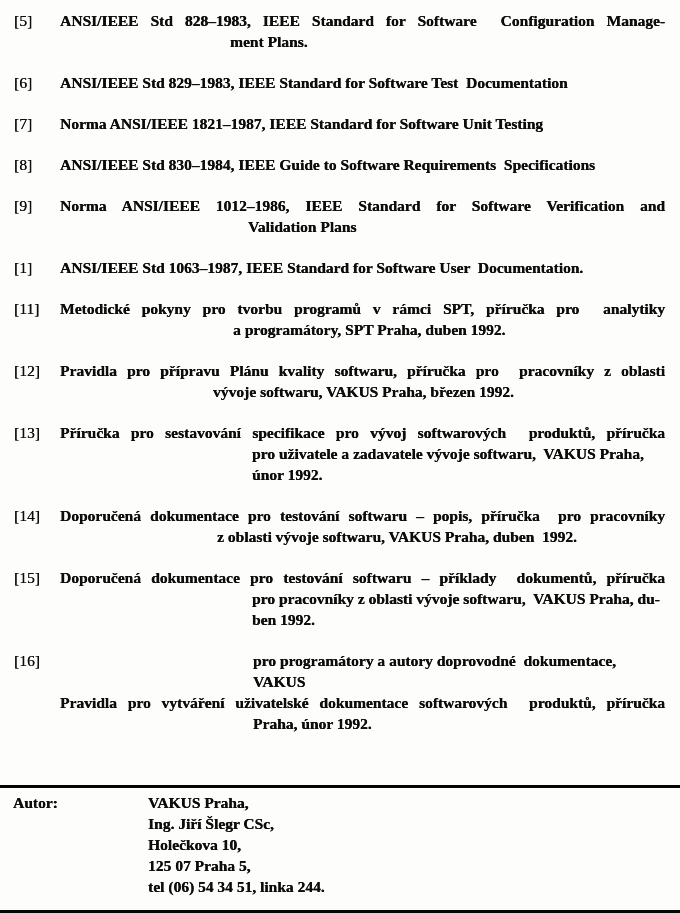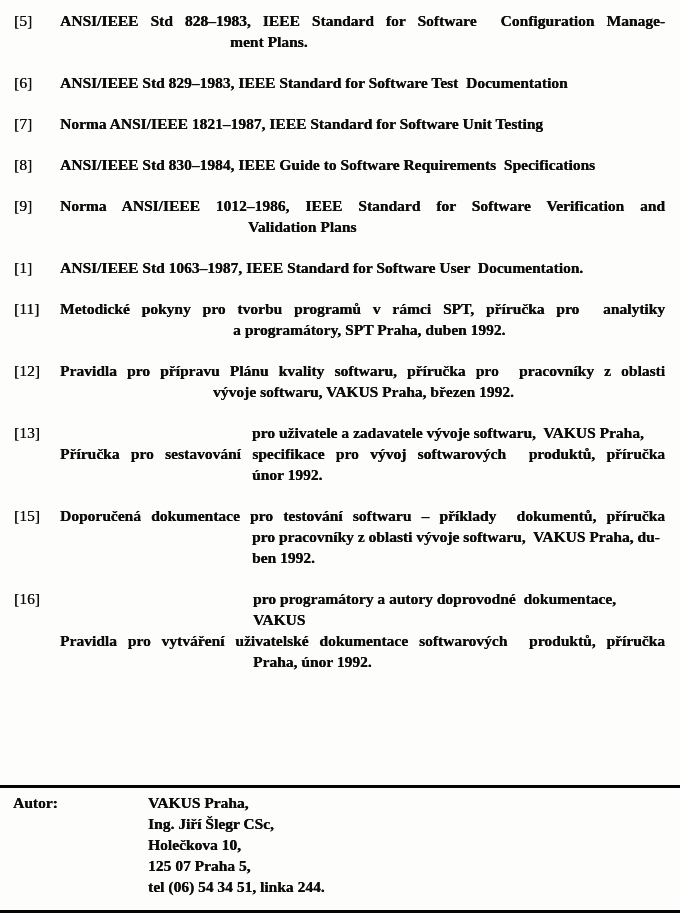--- a/index.html
+++ b/index.html
@@ -133,26 +133,33 @@
       <span class="refnum">[12]</span>
       <div class="reftext">
         <div class="line full">Pravidla pro přípravu Plánu kvality softwaru, příručka pro  pracovníky z oblasti</div>
         <div class="line" style="padding-left:153px">vývoje softwaru, VAKUS Praha, březen 1992.</div>
       </div>
     </div>
 
     <div class="ref">
       <span class="refnum">[13]</span>
       <div class="reftext">
+        <div class="line full">Příručka pro sestavování specifikace pro vývoj softwarových  produktů, příručka</div>
         <div class="line" style="padding-left:192px">pro uživatele a zadavatele vývoje softwaru,  VAKUS Praha,</div>
-        <div class="line full">Příručka pro sestavování specifikace pro vývoj softwarových  produktů, příručka</div>
         <div class="line" style="padding-left:192px">únor 1992.</div>
       </div>
     </div>
 
+    <div class="ref">
+      <span class="refnum">[14]</span>
+      <div class="reftext">
+        <div class="line full">Doporučená dokumentace pro testování softwaru – popis, příručka  pro pracovníky</div>
+        <div class="line" style="padding-left:157px">z oblasti vývoje softwaru, VAKUS Praha, duben  1992.</div>
+      </div>
+    </div>
 
     <div class="ref">
       <span class="refnum">[15]</span>
       <div class="reftext">
         <div class="line full">Doporučená dokumentace pro testování softwaru – příklady  dokumentů, příručka</div>
         <div class="line" style="padding-left:192px">pro pracovníky z oblasti vývoje softwaru,  VAKUS Praha, du-</div>
         <div class="line" style="padding-left:192px">ben 1992.</div>
       </div>
     </div>
 

